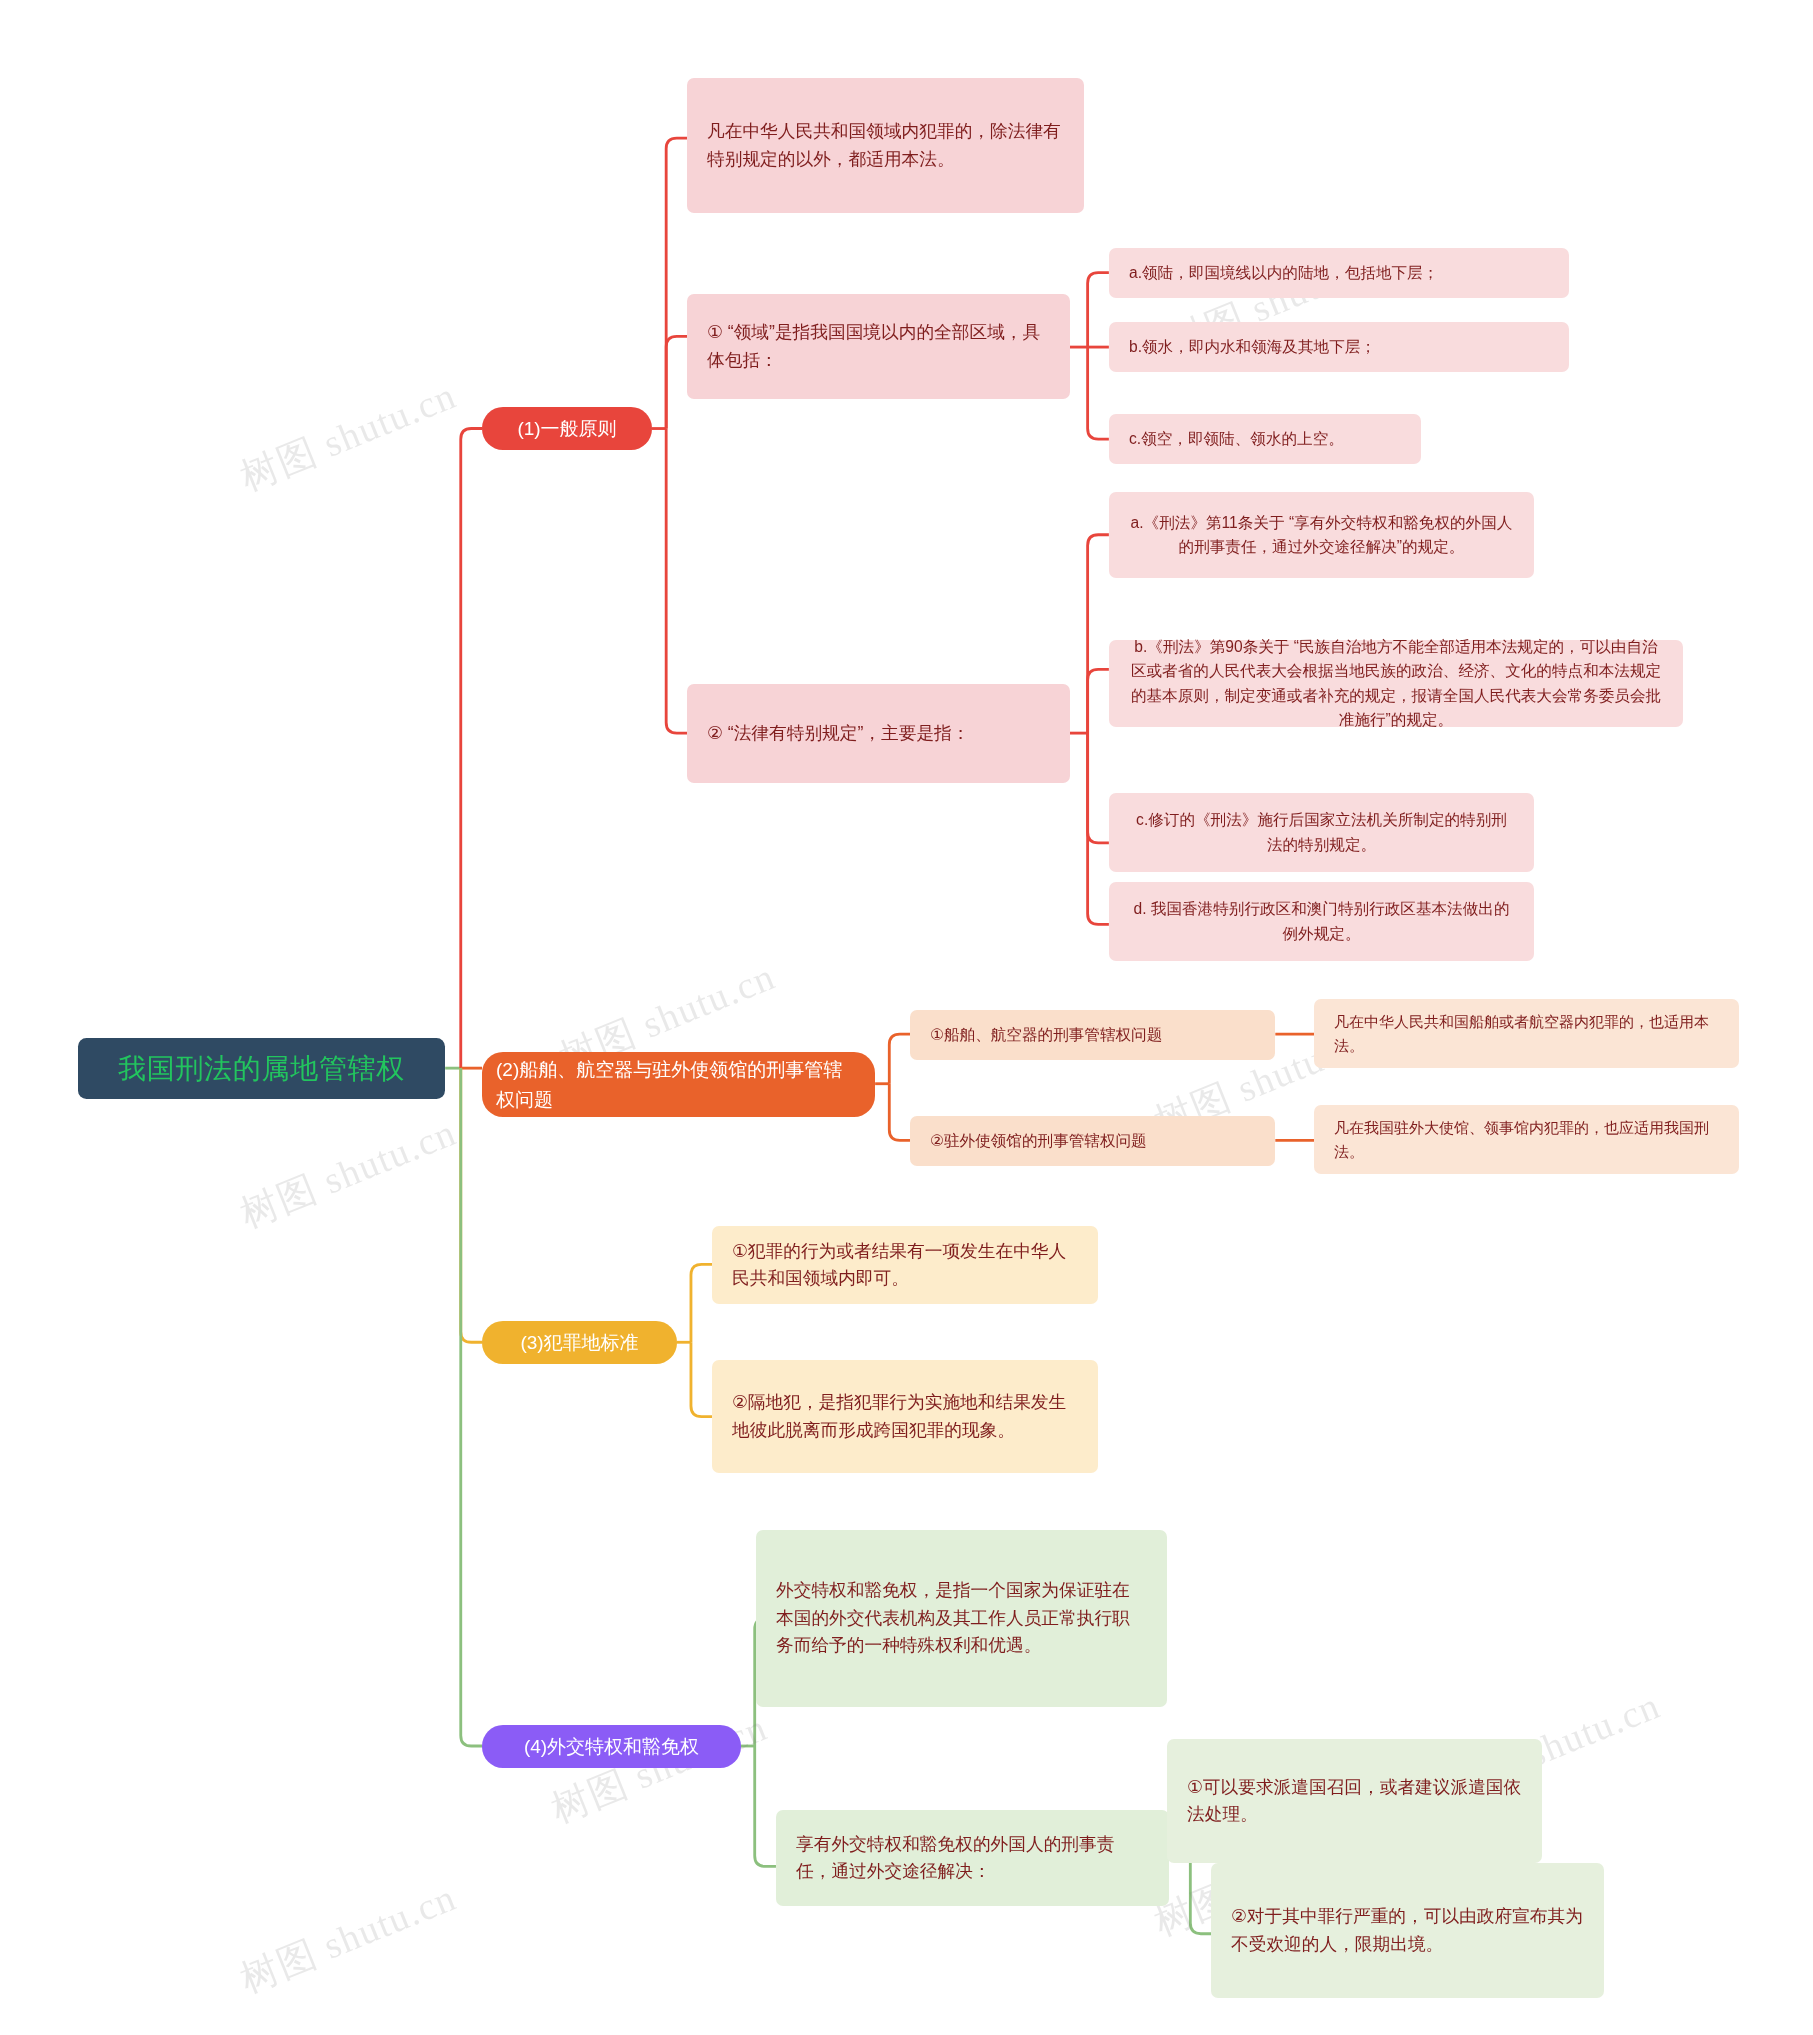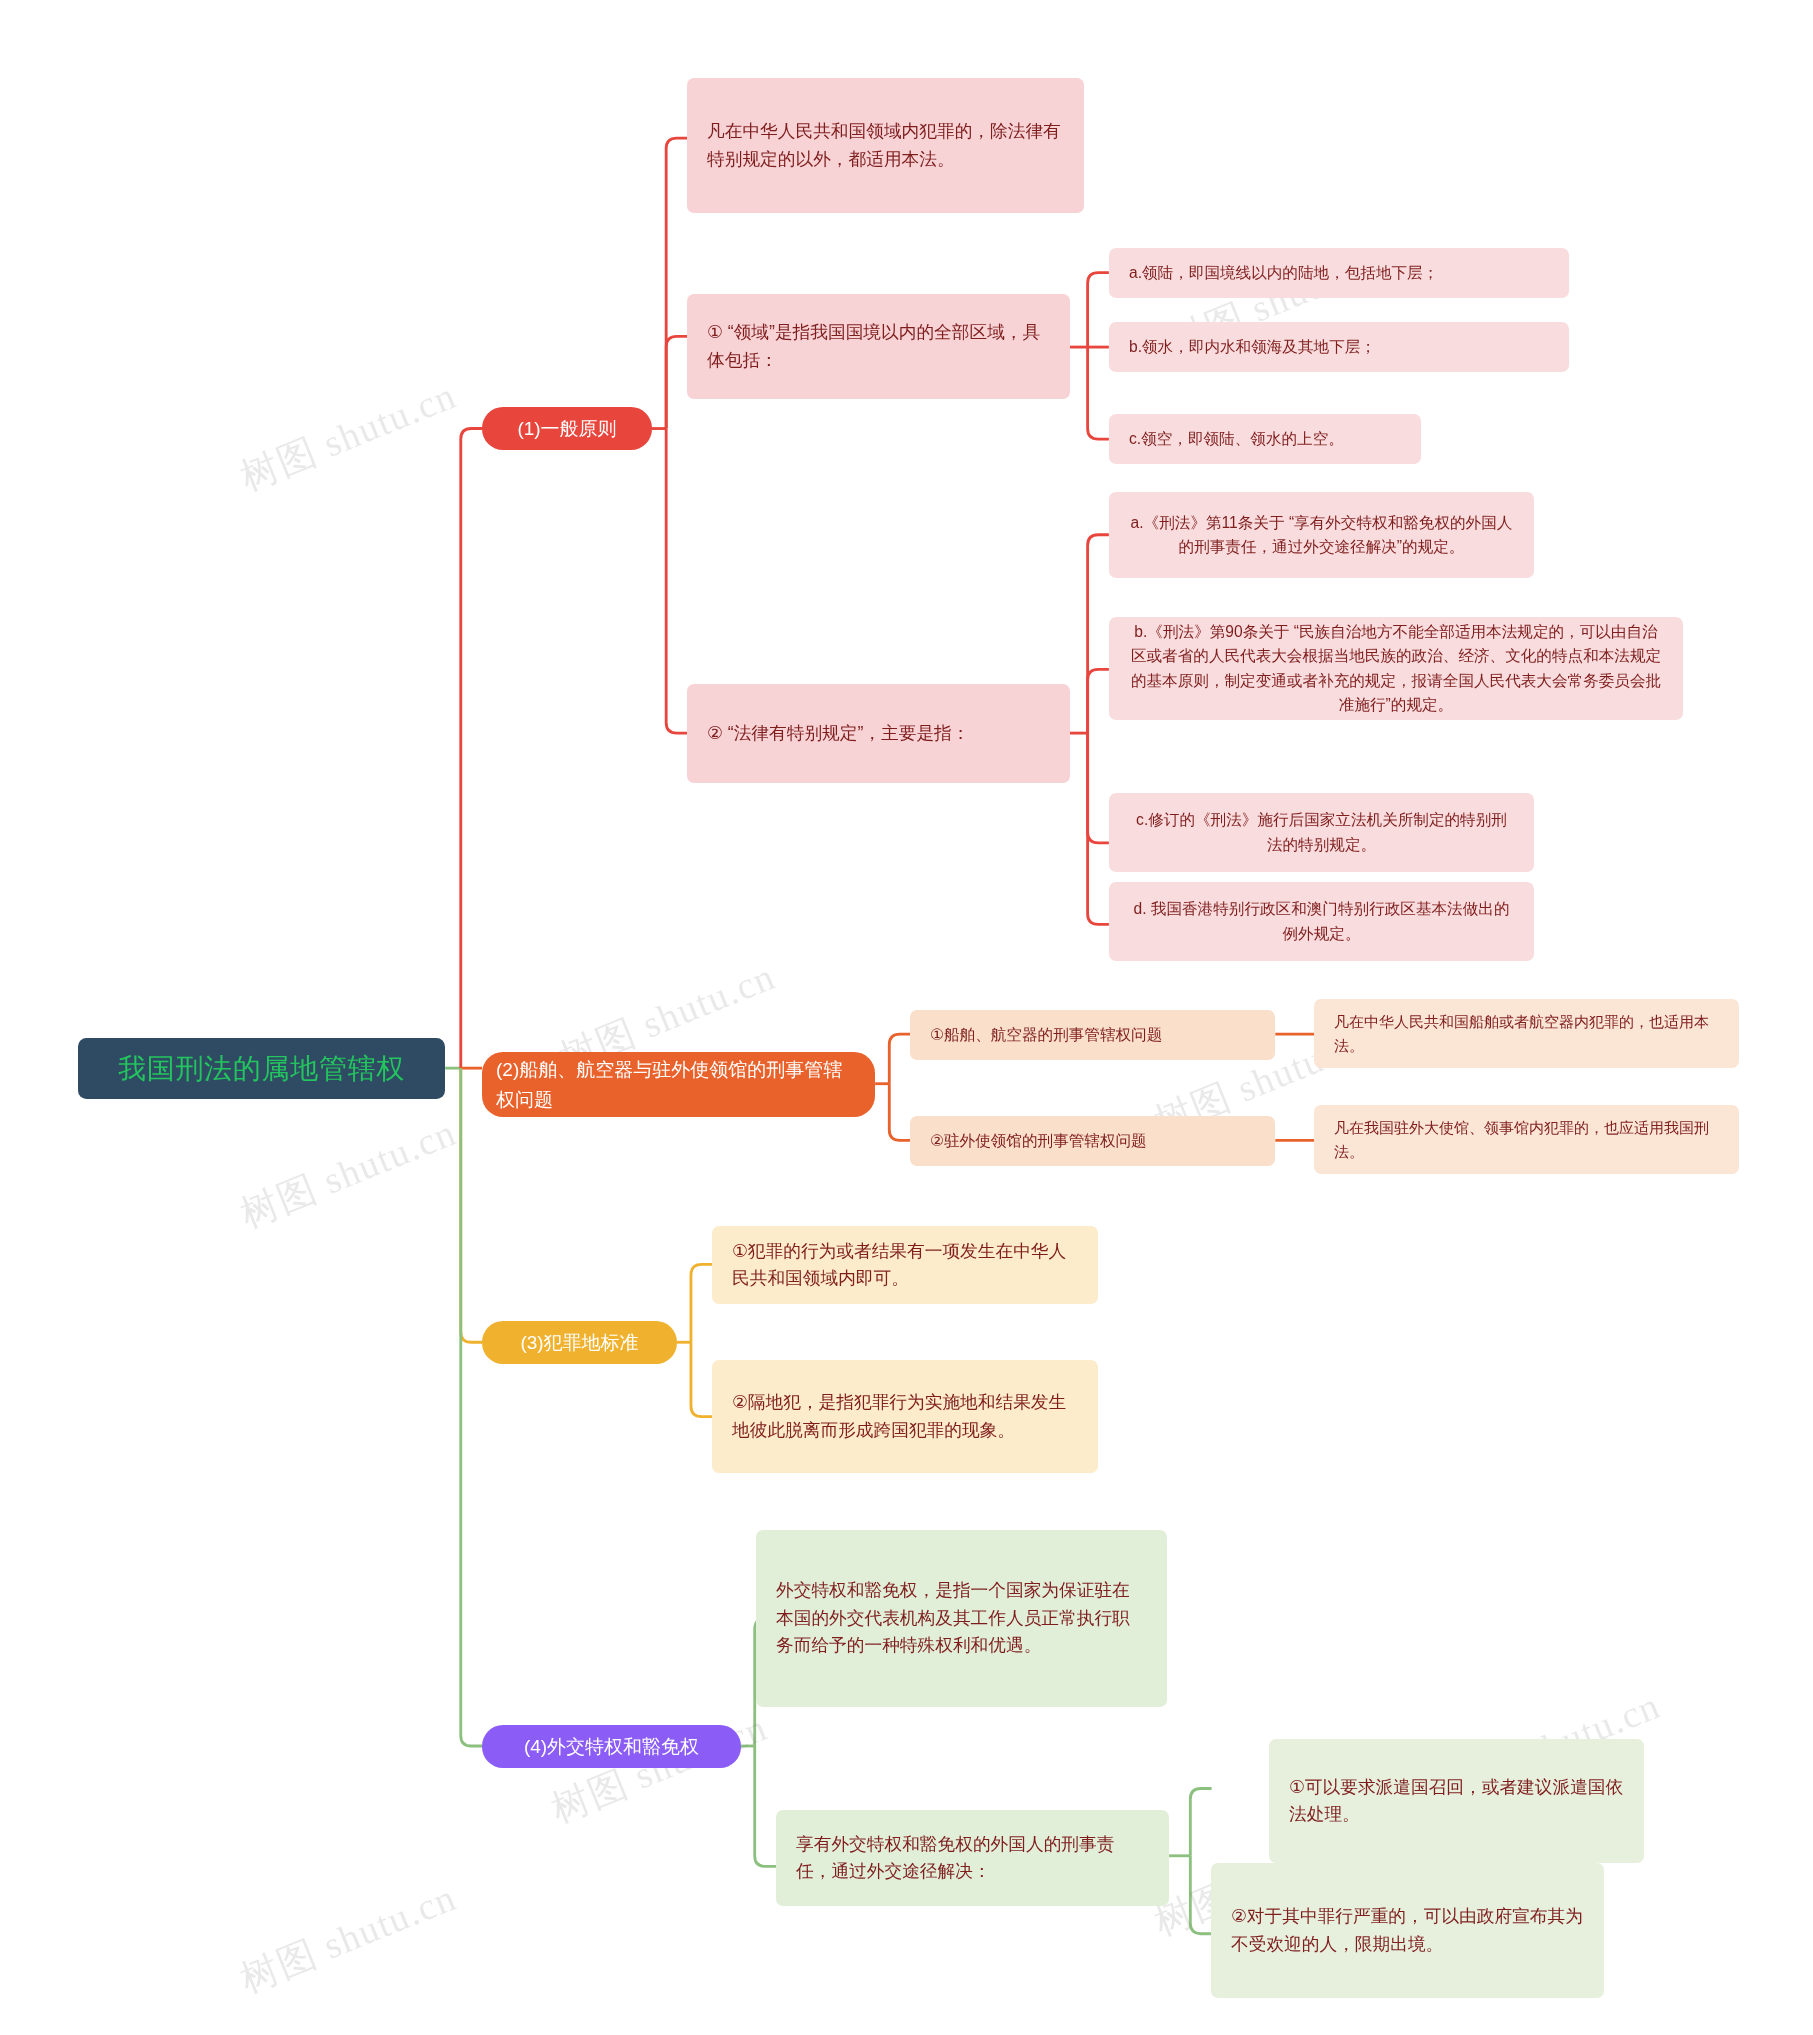--- a/index.html
+++ b/index.html
@@ -160,21 +160,21 @@
   <div class="node leaf leaf-sm pink-2 align-left" style="left:1109px; top:248px; width:460px; height:50px;">a.领陆，即国境线以内的陆地，包括地下层；</div>
 
   <div class="node leaf leaf-sm pink-2 align-left" style="left:1109px; top:322px; width:460px; height:50px;">b.领水，即内水和领海及其地下层；</div>
 
   <div class="node leaf leaf-sm pink-2 align-left" style="left:1109px; top:414px; width:312px; height:50px;">c.领空，即领陆、领水的上空。</div>
 
   <div class="node leaf pink-1 align-left" style="left:687px; top:684px; width:383px; height:99px;">② “法律有特别规定”，主要是指：</div>
 
   <div class="node leaf leaf-sm pink-2" style="left:1109px; top:492px; width:425px; height:86px;">a.《刑法》第11条关于 “享有外交特权和豁免权的外国人的刑事责任，通过外交途径解决”的规定。</div>
 
-  <div class="node leaf leaf-sm pink-2" style="left:1109px; top:617px; width:574px; height:103px;">b.《刑法》第90条关于 “民族自治地方不能全部适用本法规定的，可以由自治区或者省的人民代表大会根据当地民族的政治、经济、文化的特点和本法规定的基本原则，制定变通或者补充的规定，报请全国人民代表大会常务委员会批准施行”的规定。</div>
+  <div class="node leaf leaf-sm pink-2" style="left:1109px; top:640px; width:574px; height:87px;">b.《刑法》第90条关于 “民族自治地方不能全部适用本法规定的，可以由自治区或者省的人民代表大会根据当地民族的政治、经济、文化的特点和本法规定的基本原则，制定变通或者补充的规定，报请全国人民代表大会常务委员会批准施行”的规定。</div>
 
   <div class="node leaf leaf-sm pink-2" style="left:1109px; top:793px; width:425px; height:79px;">c.修订的《刑法》施行后国家立法机关所制定的特别刑法的特别规定。</div>
 
   <div class="node leaf leaf-sm pink-2" style="left:1109px; top:882px; width:425px; height:79px;">d. 我国香港特别行政区和澳门特别行政区基本法做出的例外规定。</div>
 
   <div class="node branch-label b2" style="left:482px; top:1052px; width:393px; height:65px;">(2)船舶、航空器与驻外使领馆的刑事管辖权问题</div>
 
   <div class="node leaf leaf-sm orange-1 align-left" style="left:910px; top:1010px; width:365px; height:50px;">①船舶、航空器的刑事管辖权问题</div>
 
   <div class="node leaf leaf-xs orange-2 align-left" style="left:1314px; top:999px; width:425px; height:69px;">凡在中华人民共和国船舶或者航空器内犯罪的，也适用本法。</div>
@@ -188,18 +188,18 @@
   <div class="node leaf yellow-1 align-left" style="left:712px; top:1226px; width:386px; height:78px;">①犯罪的行为或者结果有一项发生在中华人民共和国领域内即可。</div>
 
   <div class="node leaf yellow-1 align-left" style="left:712px; top:1360px; width:386px; height:113px;">②隔地犯，是指犯罪行为实施地和结果发生地彼此脱离而形成跨国犯罪的现象。</div>
 
   <div class="node branch-label b4" style="left:482px; top:1725px; width:259px; height:43px;">(4)外交特权和豁免权</div>
 
   <div class="node leaf green-1 align-left" style="left:756px; top:1530px; width:411px; height:177px;">外交特权和豁免权，是指一个国家为保证驻在本国的外交代表机构及其工作人员正常执行职务而给予的一种特殊权利和优遇。</div>
 
   <div class="node leaf green-1 align-left" style="left:776px; top:1810px; width:393px; height:96px;">享有外交特权和豁免权的外国人的刑事责任，通过外交途径解决：</div>
 
-  <div class="node leaf green-2 align-left" style="left:1269px; top:1739px; width:375px; height:124px;">①可以要求派遣国召回，或者建议派遣国依法处理。</div>
+  <div class="node leaf green-2 align-left" style="left:1167px; top:1739px; width:375px; height:124px;">①可以要求派遣国召回，或者建议派遣国依法处理。</div>
 
   <div class="node leaf green-2 align-left" style="left:1211px; top:1863px; width:393px; height:135px;">②对于其中罪行严重的，可以由政府宣布其为不受欢迎的人，限期出境。</div>
 
 </div>
 
 
 </body></html>

